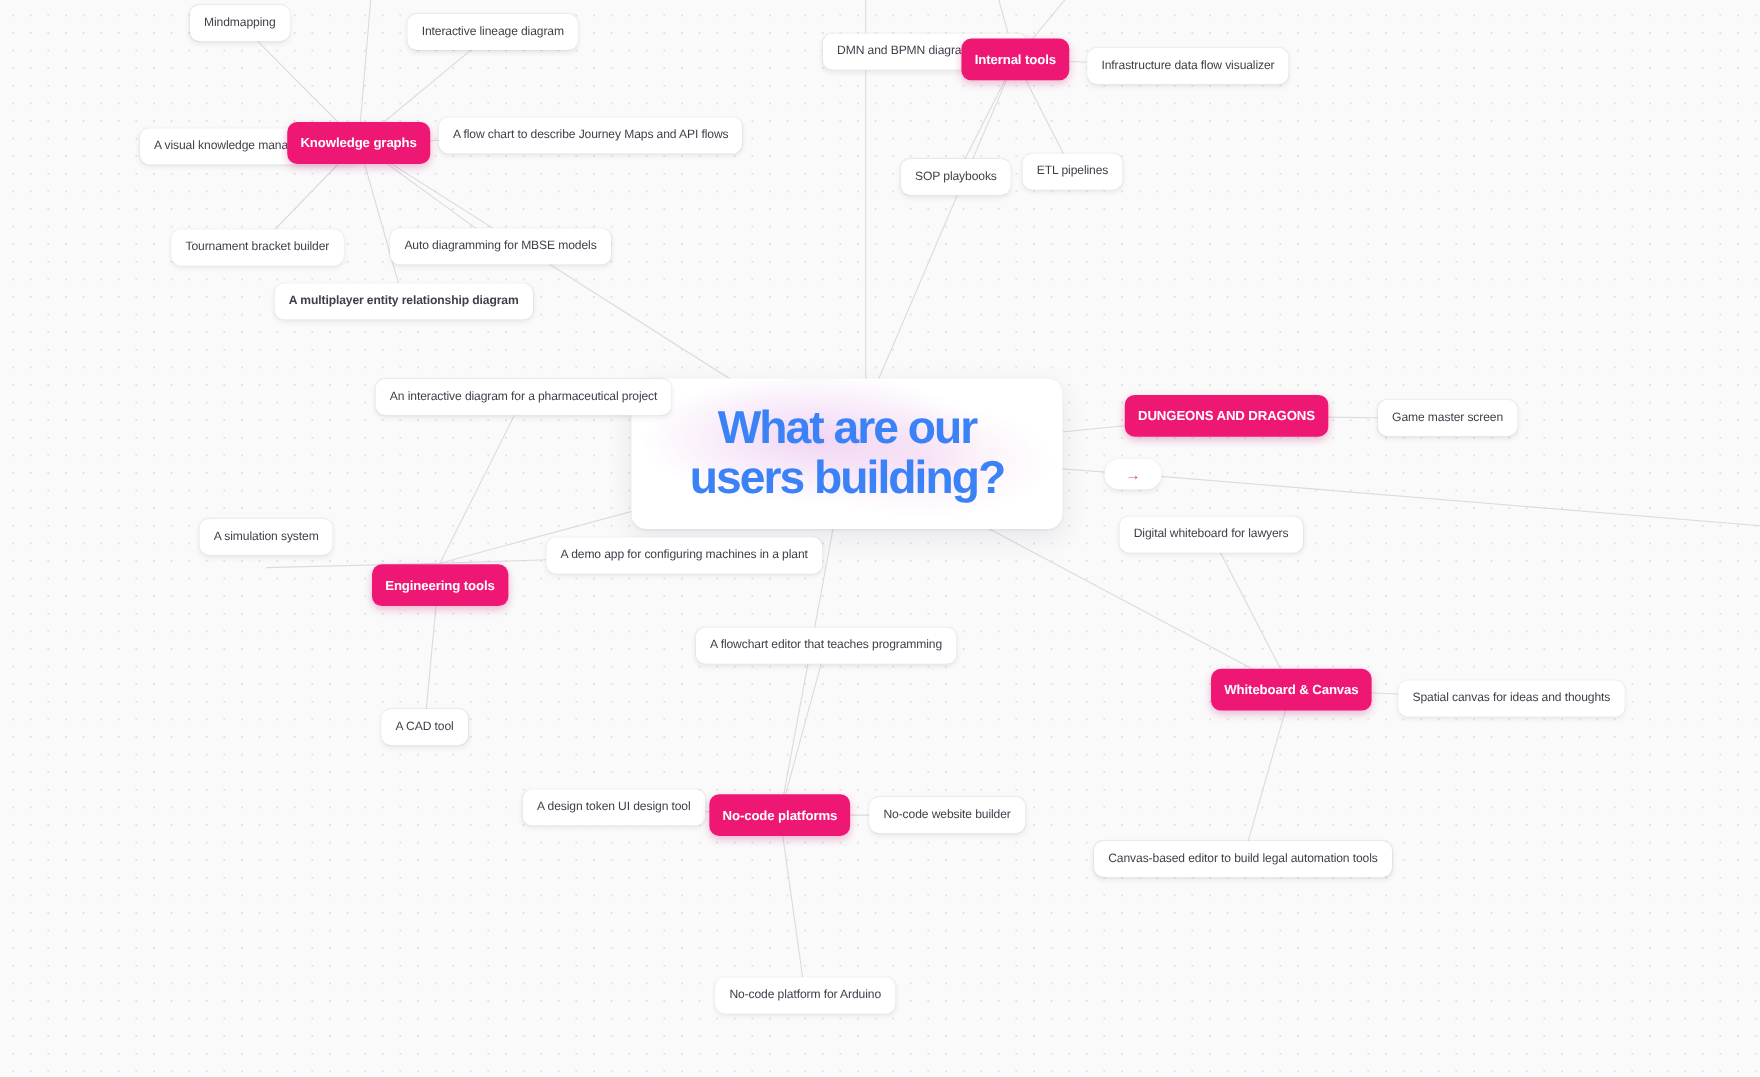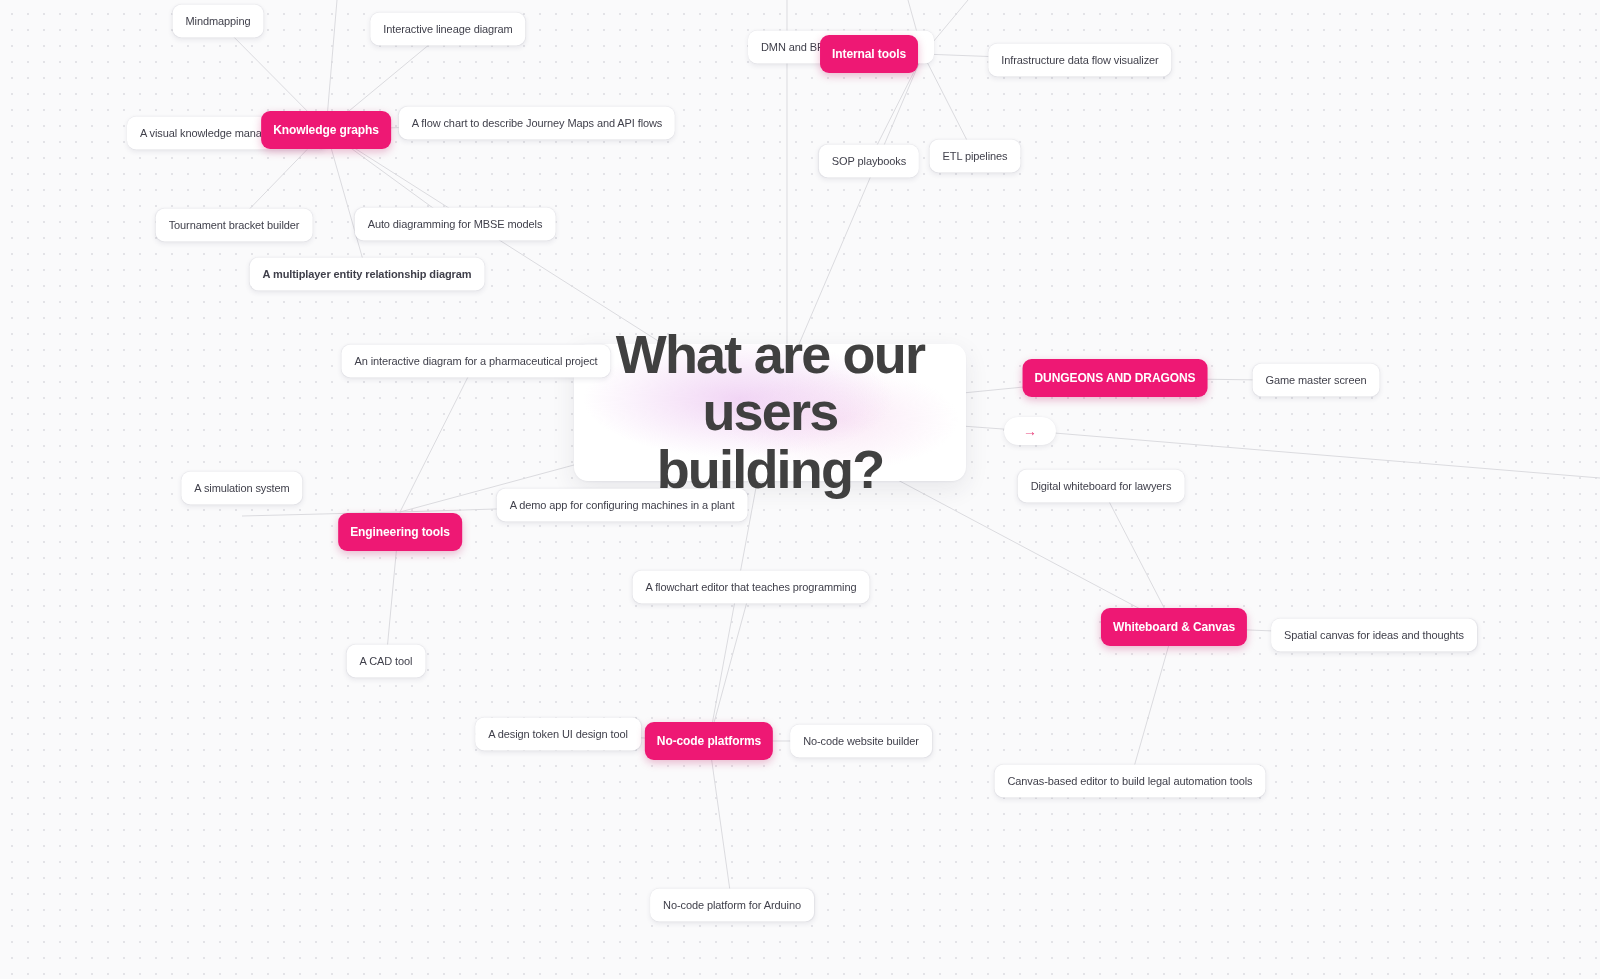--- a/index.html
+++ b/index.html
@@ -52,26 +52,26 @@
   }
   .center-glow{
     position:absolute;inset:0;border-radius:14px;
     background:
       radial-gradient(55% 60% at 42% 40%, rgba(232,186,238,.6), rgba(255,255,255,0) 72%),
       radial-gradient(40% 50% at 68% 55%, rgba(244,205,235,.45), rgba(255,255,255,0) 75%);
   }
   .center-title{
     position:relative;
     margin:12px;
-    font-size:54px;
+    font-size:42px;
     font-weight:800;
     letter-spacing:-1.8px;
     line-height:1.06;
     text-align:center;
-    color:#404040;
+    color:#3b82f6;
   }
   .pill{
     position:absolute;z-index:2;
     background:#FFFFFF;
     border-radius:16px;
     width:52px;height:28px;
     display:flex;align-items:center;justify-content:center;
     box-shadow:0 2px 5px rgba(60,60,90,.10), 0 0 1px rgba(60,60,90,.08);
   }
   .pill .arrow{
@@ -144,18 +144,18 @@
     <div class="leaf" style="left: 386px; top: 661px; transform: translate(-50%, -50%);">A CAD tool</div>
     <div class="leaf" style="left: 751px; top: 587px; transform: translate(-50%, -50%);">A flowchart editor that teaches programming</div>
     <div class="leaf" style="left: 558px; top: 734px; transform: translate(-50%, -50%);">A design token UI design tool</div>
     <div class="leaf" style="left: 861px; top: 741px; transform: translate(-50%, -50%);">No-code website builder</div>
     <div class="leaf" style="left: 732px; top: 905px; transform: translate(-50%, -50%);">No-code platform for Arduino</div>
     <div class="leaf" style="left: 1101px; top: 486px; transform: translate(-50%, -50%);">Digital whiteboard for lawyers</div>
     <div class="leaf" style="left: 1374px; top: 635px; transform: translate(-50%, -50%);">Spatial canvas for ideas and thoughts</div>
     <div class="leaf" style="left: 1130px; top: 781px; transform: translate(-50%, -50%);">Canvas-based editor to build legal automation tools</div>
     <div class="leaf" style="left: 1316px; top: 380px; transform: translate(-50%, -50%);">Game master screen</div>
     <div class="category" style="--accent: #EE1874; left: 326px; top: 130px; transform: translate(-50%, -50%);">Knowledge graphs</div>
-    <div class="category" style="--accent: #EE1874; left: 869px; top: 54px; transform: translate(-50%, -50%);">Internal tools</div>
+    <div class="category" style="--accent: #EE1874; left: 923px; top: 54px; transform: translate(-50%, -50%);">Internal tools</div>
     <div class="category" style="--accent: #EE1874; left: 400px; top: 512px; transform: translate(-50%, -50%); margin-top: 20px;">Engineering tools</div>
     <div class="category" style="--accent: #EE1874; left: 1115px; top: 378px; transform: translate(-50%, -50%);">DUNGEONS AND DRAGONS</div>
     <div class="category" style="--accent: #EE1874; left: 1174px; top: 627px; transform: translate(-50%, -50%);">Whiteboard &amp; Canvas</div>
     <div class="category" style="--accent: #EE1874; left: 709px; top: 741px; transform: translate(-50%, -50%);">No-code platforms</div>
   </div>
 
 </body></html>

